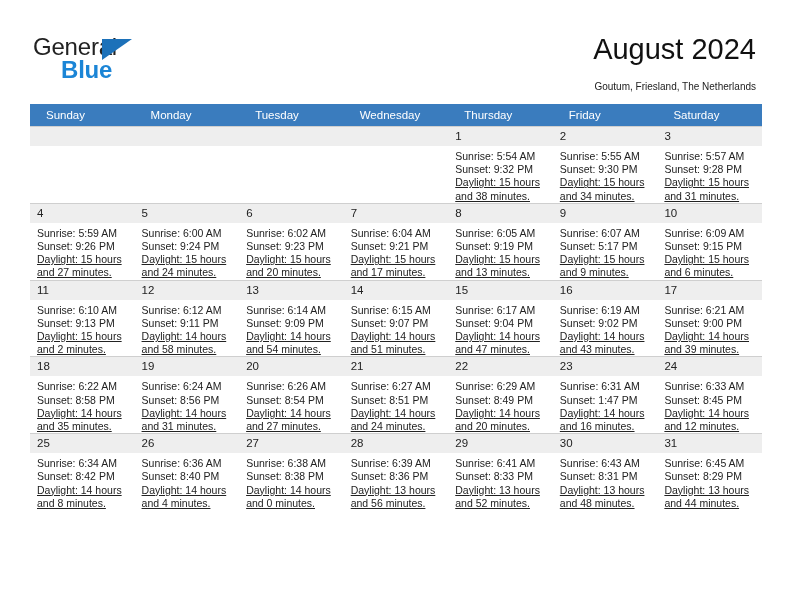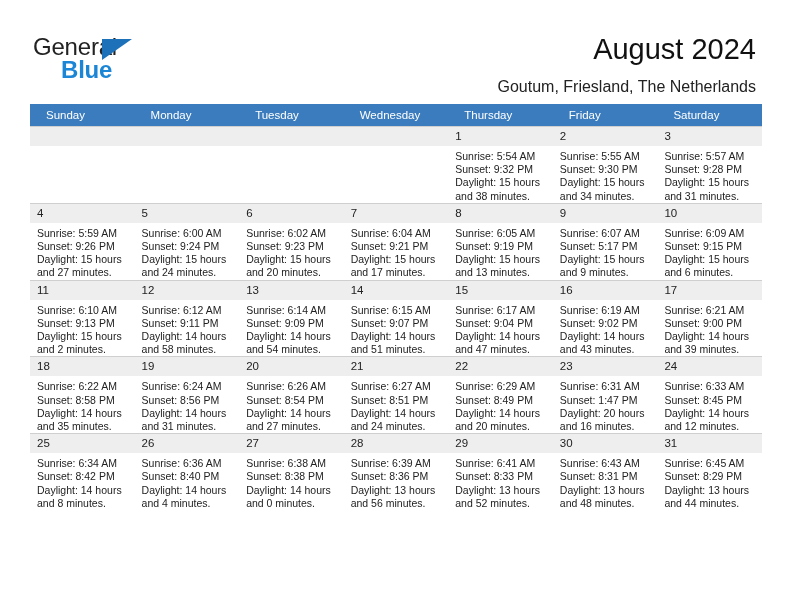--- a/index.html
+++ b/index.html
@@ -73,21 +73,21 @@
     line-height: 34px;
     color: #111111;
     text-align: right;
     white-space: nowrap;
     margin-left: 34px;
   }
   .subtitle {
     position: absolute;
     right: 36px;
     top: 78px;
-    font-size: 16px;
+    font-size: 10px;
     line-height: 17px;
     color: #222222;
     text-align: center;
     white-space: nowrap;
   }
 
   
   .calendar {
     position: absolute;
     left: 30px;
@@ -132,20 +132,21 @@
     padding: 4px 6px 0 7px;
     font-size: 10.5px;
     line-height: 13.2px;
     color: #222222;
   }
   .detail div {
     white-space: nowrap;
   }
   .detail .daylight {
     white-space: normal;
+    text-decoration: underline;
   }
 </style>
 </head>
 <body>
 
 <div class="page">
 
   <div class="header">
 
     <div class="logo">
@@ -365,21 +366,21 @@
               <div>Sunrise: 6:29 AM</div>
               <div>Sunset: 8:49 PM</div>
               <div class="daylight">Daylight: 14 hours and 20 minutes.</div>
             </div>
           </td>
           <td class="">
             <span class="daynum">23</span>
             <div class="detail">
               <div>Sunrise: 6:31 AM</div>
               <div>Sunset: 1:47 PM</div>
-              <div class="daylight">Daylight: 20 hours and 16 minutes.</div>
+              <div class="daylight">Daylight: 14 hours and 16 minutes.</div>
             </div>
           </td>
           <td class="">
             <span class="daynum">24</span>
             <div class="detail">
               <div>Sunrise: 6:33 AM</div>
               <div>Sunset: 8:45 PM</div>
               <div class="daylight">Daylight: 14 hours and 12 minutes.</div>
             </div>
           </td>

